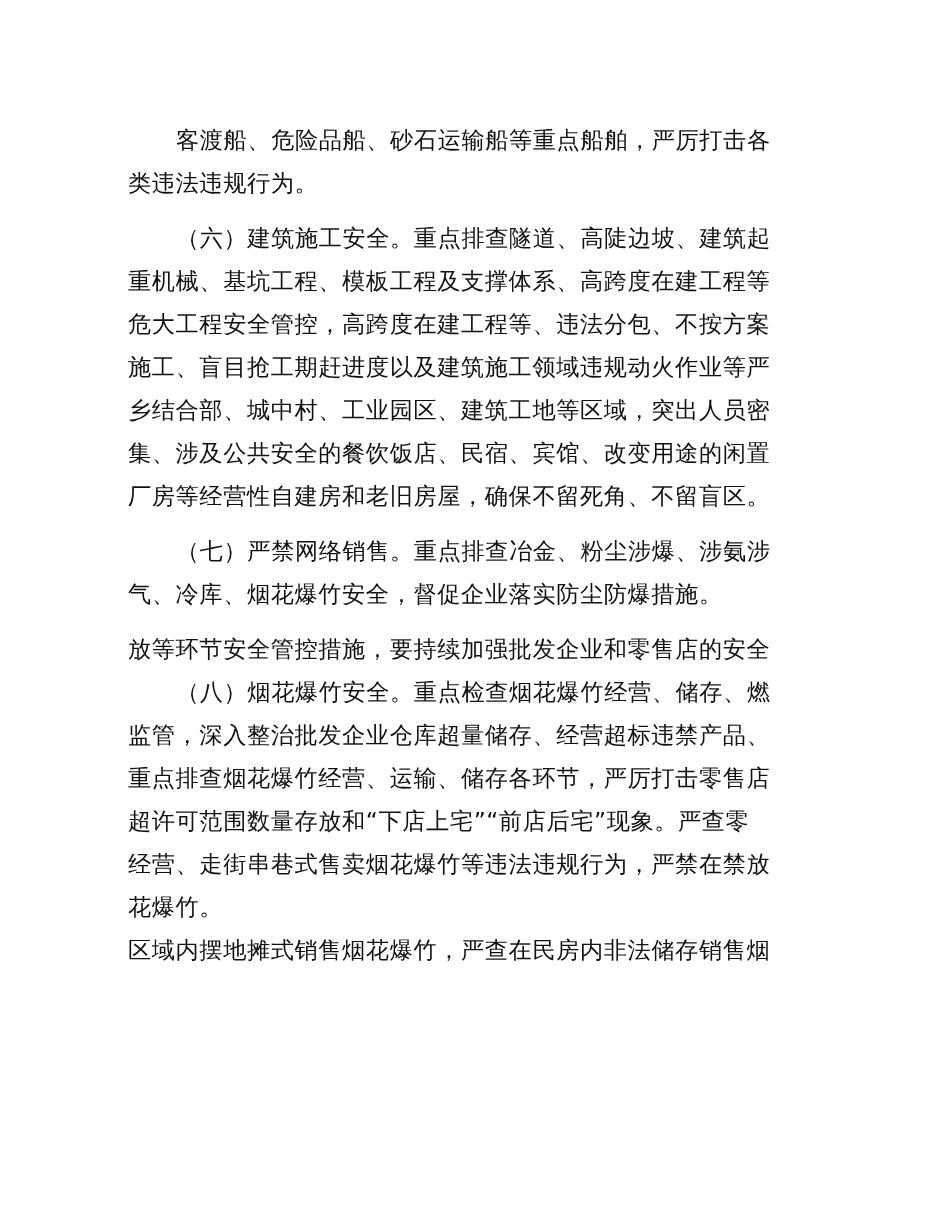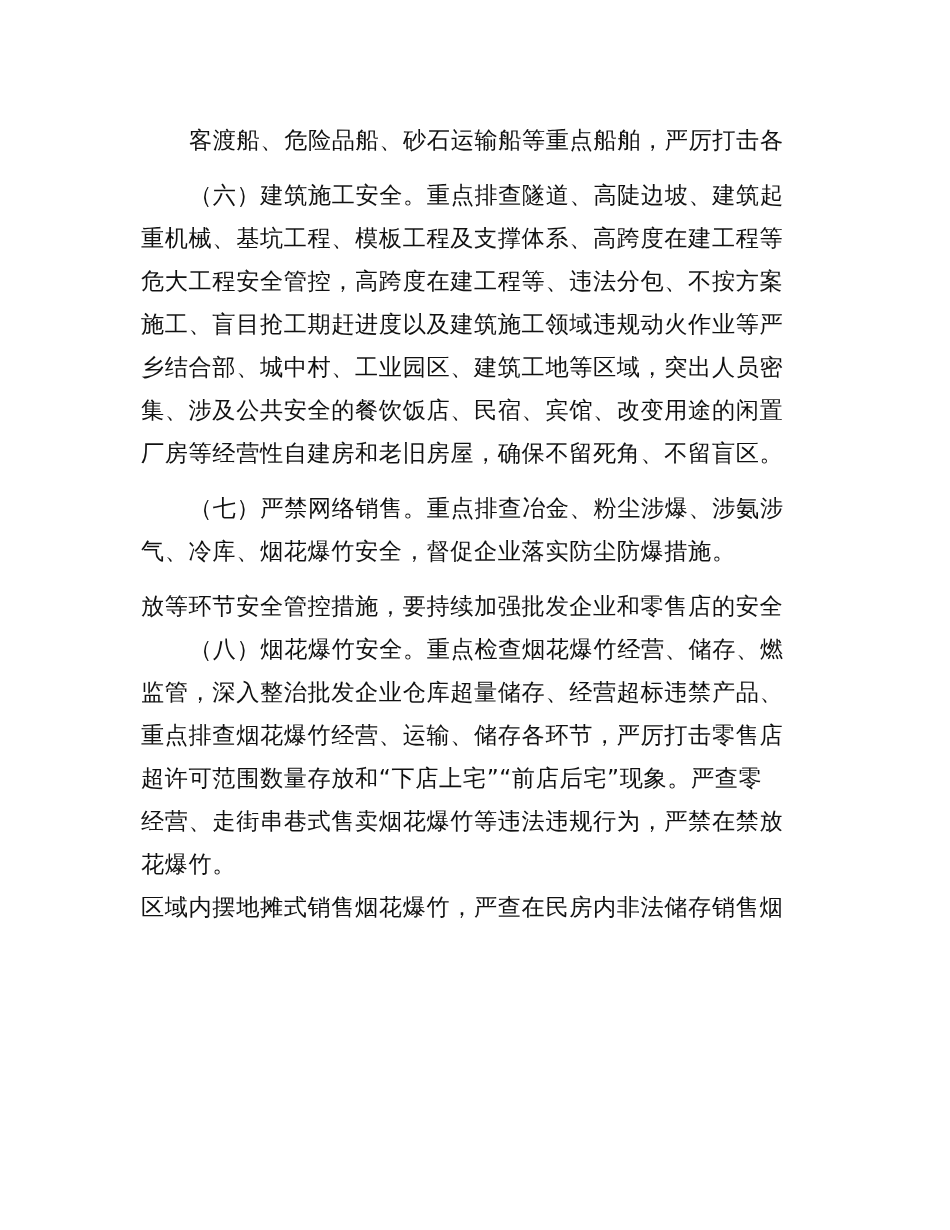--- a/index.html
+++ b/index.html
@@ -10,21 +10,21 @@
   body {
     width: 950px;
     height: 1230px;
     position: relative;
     overflow: hidden;
     font-family: "DejaVu Sans", "Liberation Sans", sans-serif;
     color: #111111;
   }
   .page {
     position: absolute;
-    left: 141px;
+    left: 128px;
     top: 118px;
     width: 672px;
   }
   .para {
     margin: 0 0 12px 0;
     font-size: 23.2px;
     line-height: 43px;
     letter-spacing: 0.6px;
     text-indent: 0;
     word-break: break-all;
@@ -38,20 +38,21 @@
     padding-left: 48px;
   }
 </style>
 </head>
 <body>
 
 <div class="page">
 
   <p class="para">
     <span class="line indent">客渡船、危险品船、砂石运输船等重点船舶，严厉打击各</span>
+    <span class="line">类违法违规行为。</span>
   </p>
 
   <p class="para">
     <span class="line indent">（六）建筑施工安全。重点排查隧道、高陡边坡、建筑起</span>
     <span class="line">重机械、基坑工程、模板工程及支撑体系、高跨度在建工程等</span>
     <span class="line">危大工程安全管控，高跨度在建工程等、违法分包、不按方案</span>
     <span class="line">施工、盲目抢工期赶进度以及建筑施工领域违规动火作业等严</span>
     <span class="line">乡结合部、城中村、工业园区、建筑工地等区域，突出人员密</span>
     <span class="line">集、涉及公共安全的餐饮饭店、民宿、宾馆、改变用途的闲置</span>
     <span class="line">厂房等经营性自建房和老旧房屋，确保不留死角、不留盲区。</span>

